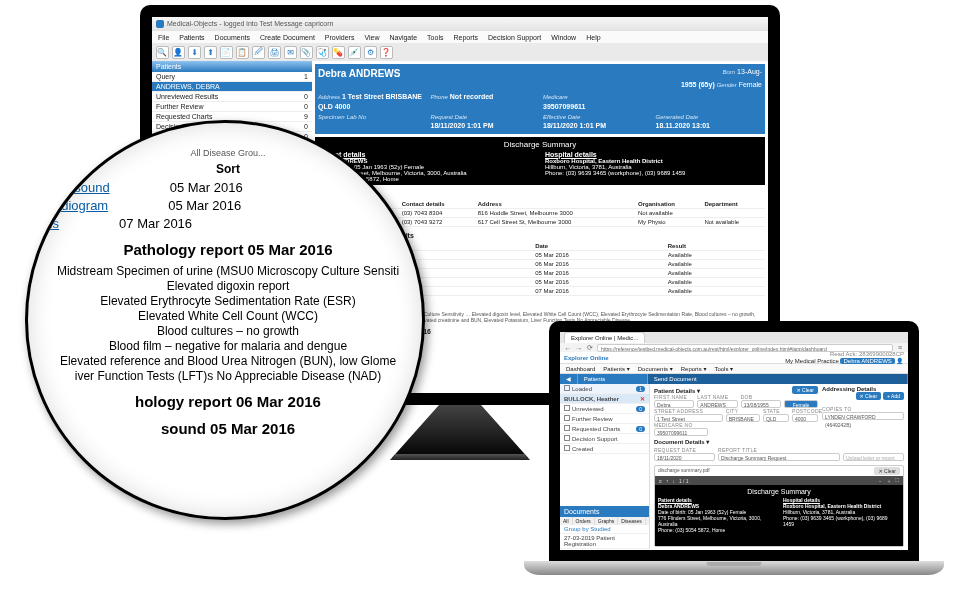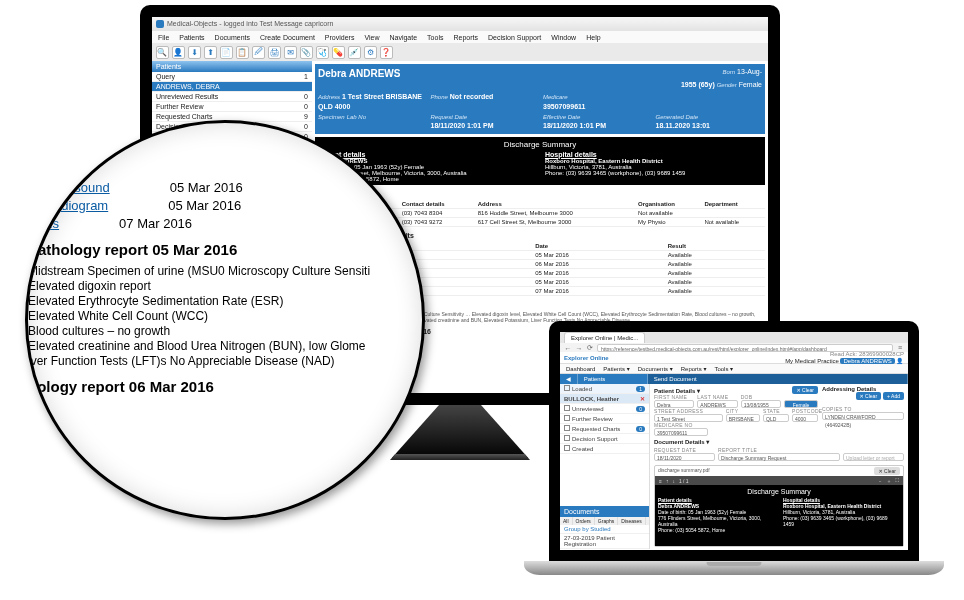--- a/index.html
+++ b/index.html
@@ -35,21 +35,21 @@
   .discharge .hdr{text-align:center;font-size:8px;margin-bottom:2px;}
   .discharge .halves{display:flex;gap:10px;}
   .discharge .half{flex:1;}
   .discharge .ttl{font-weight:bold;text-decoration:underline;font-size:7px;}
   .mini-table{font-size:6px;width:100%;border-collapse:collapse;}
   .mini-table th,.mini-table td{text-align:left;padding:1px 2px;border-bottom:1px solid #eee;}
   .subhead{font-size:7px;font-weight:bold;margin-top:2px;}
   .tinytext{font-size:5px;color:#555;line-height:1.2;}
 
   
-  .magnifier{position:absolute;left:25px;top:120px;width:400px;height:400px;border-radius:50%;border:3px solid #000;box-shadow:3px 4px 10px rgba(0,0,0,.4),inset 0 0 25px rgba(0,0,0,.15);background:#fff;overflow:hidden;}
+  .magnifier{position:absolute;left:25px;top:120px;width:400px;height:400px;border-radius:50%;border:3px solid #000;box-shadow:3px 4px 10px rgba(0,0,0,.4),inset 0 0 25px rgba(0,0,0,.15);background:#fff;overflow:hidden;text-align:center;}
   .mag-content{position:absolute;left:-20px;top:5px;width:440px;padding:20px;font-size:13px;color:#000;}
   .mag-content .blue{color:#0b5ba3;text-decoration:underline;}
   .mag-content h4{font-size:15px;margin:10px 0 6px;font-weight:bold;}
   .mag-content p{margin:1px 0;font-size:12px;}
   .mag-top .row{display:flex;gap:60px;font-size:13px;margin:3px 0;}
   .mag-sort{font-weight:bold;margin-bottom:4px;font-size:12px;}
   .mag-tabs{font-size:9px;color:#555;margin-bottom:4px;}
 
   
   .laptop{position:absolute;right:20px;bottom:25px;width:420px;}
@@ -533,17 +533,19 @@
           <span class="blue">loods</span>
           <span>07 Mar 2016</span>
         </div>
     </div>
     <h4>Pathology report 05 Mar 2016</h4>
     <p>Midstream Specimen of urine (MSU0 Microscopy Culture Sensiti</p>
     <p>Elevated digoxin report</p>
     <p>Elevated Erythrocyte Sedimentation Rate (ESR)</p>
     <p>Elevated White Cell Count (WCC)</p>
     <p>Blood cultures – no growth</p>
-    <p>Elevated creatinine and Blood Urea Nitrogen (BUN), low Glome</p>
+    <p>Blood film – negative for malaria and dengue</p>
+    <p>Elevated reference and Blood Urea Nitrogen (BUN), low Glome</p>
     <p>iver Function Tests (LFT)s No Appreciable Disease (NAD)</p>
     <h4>hology report 06 Mar 2016</h4>
+    <h4>sound 05 Mar 2016</h4>
   </div>
 </div>
 
 </body></html>

